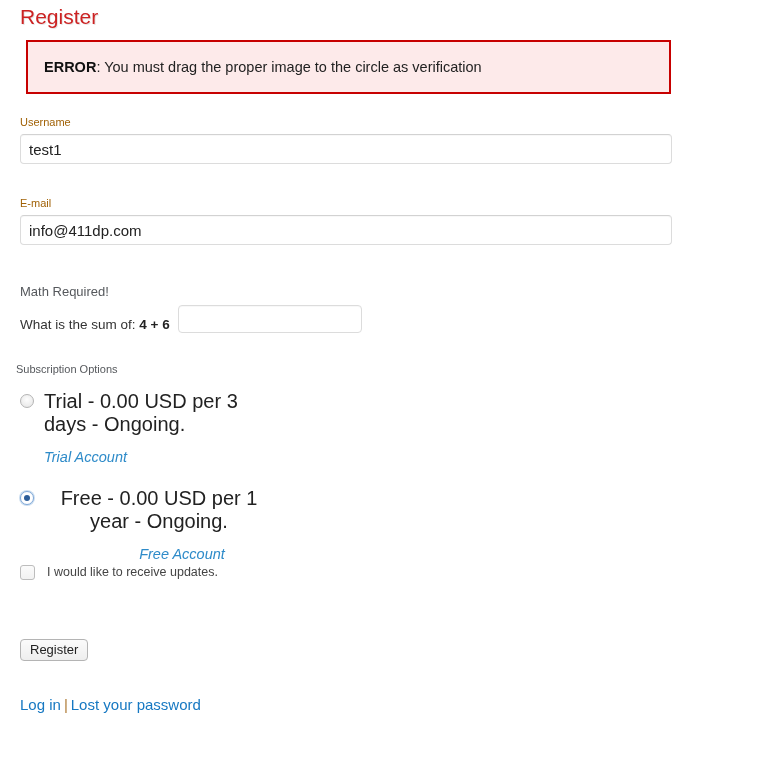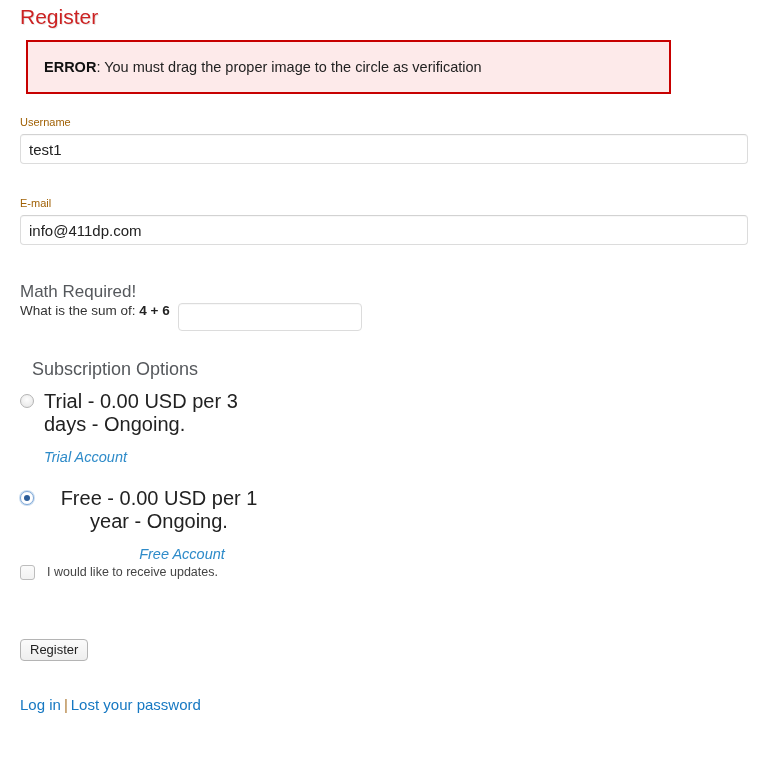--- a/index.html
+++ b/index.html
@@ -68,21 +68,21 @@
     left: 20px;
     font-size: 11px;
     color: #a16207;
     line-height: 16px;
   }
 
   
   .text-input {
     position: absolute;
     left: 20px;
-    width: 728px;
+    width: 652px;
     height: 30px;
     box-sizing: border-box;
     border: 1px solid #dcdcdc;
     border-top-color: #d2d2d2;
     border-radius: 4px;
     background: #ffffff;
     font-family: "Liberation Sans", sans-serif;
     font-size: 15px;
     color: #222222;
     padding: 0 8px;
@@ -93,30 +93,30 @@
   #username-label { top: 114px; }
   #username-input { top: 134px; }
   #email-label    { top: 195px; }
   #email-input    { top: 215px; }
 
   
   .math-heading {
     position: absolute;
     left: 20px;
     top: 284px;
-    font-size: 17px;
+    font-size: 13px;
     color: #55585c;
     line-height: 16px;
   }
   .math-row {
     position: absolute;
     left: 20px;
     top: 303px;
     display: flex;
-    align-items: flex-start;
+    align-items: flex-end;
     height: 30px;
   }
   .math-question {
     font-size: 13.5px;
     color: #333333;
     white-space: nowrap;
     line-height: 16px;
   }
   .math-sum {
     font-weight: bold;
@@ -134,23 +134,23 @@
     font-size: 14px;
     color: #222222;
     padding: 0 6px;
     outline: none;
     box-shadow: 0 1px 1px rgba(0,0,0,0.03) inset;
   }
 
   
   .sub-heading {
     position: absolute;
-    left: 32px;
+    left: 16px;
     top: 361px;
-    font-size: 18px;
+    font-size: 11px;
     color: #55585c;
     line-height: 16px;
   }
 
   .option {
     position: absolute;
     left: 20px;
     width: 300px;
   }
   #option-trial { top: 390px; }

